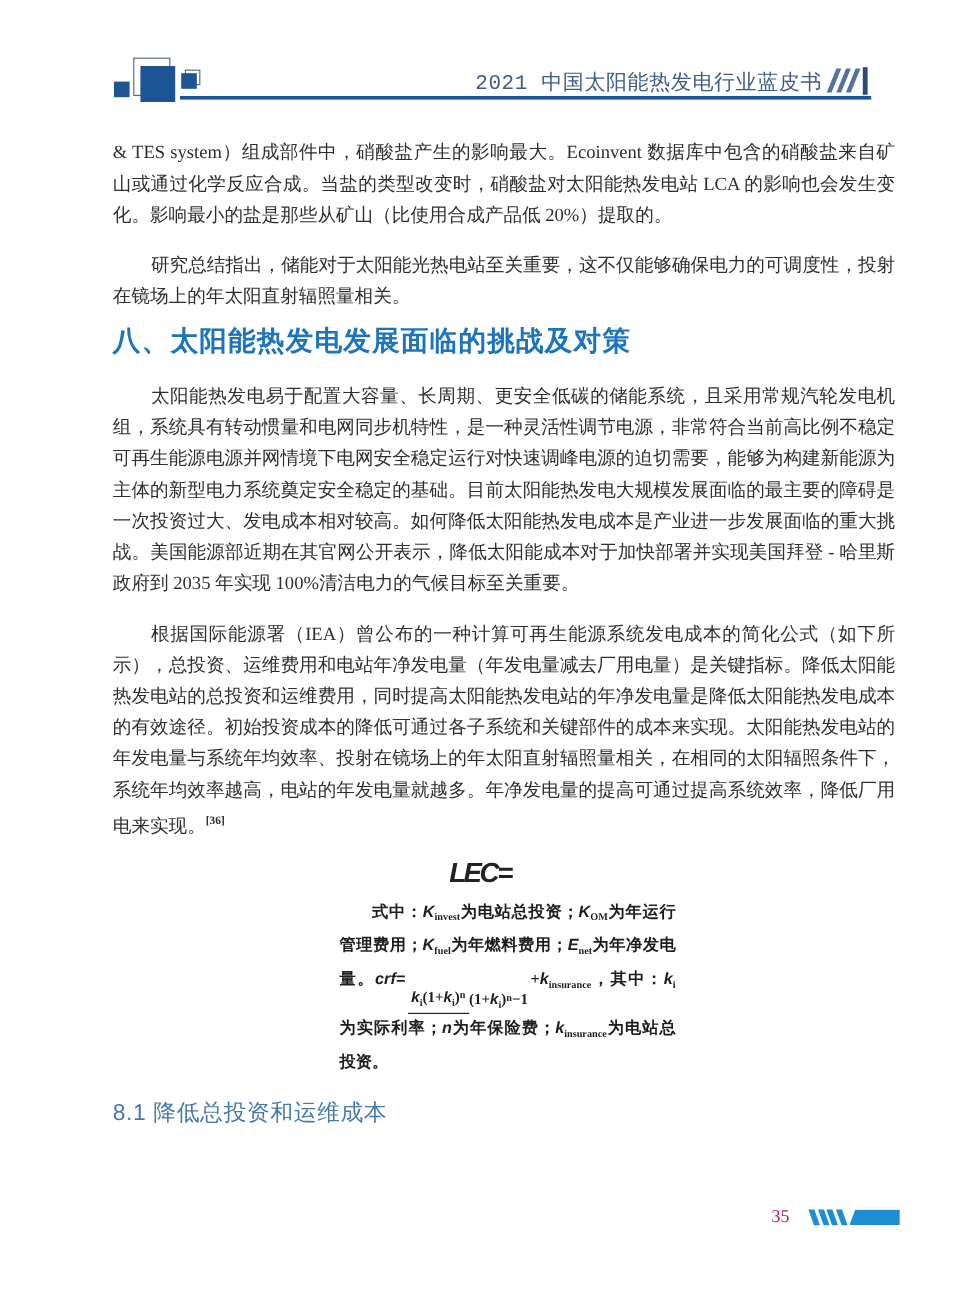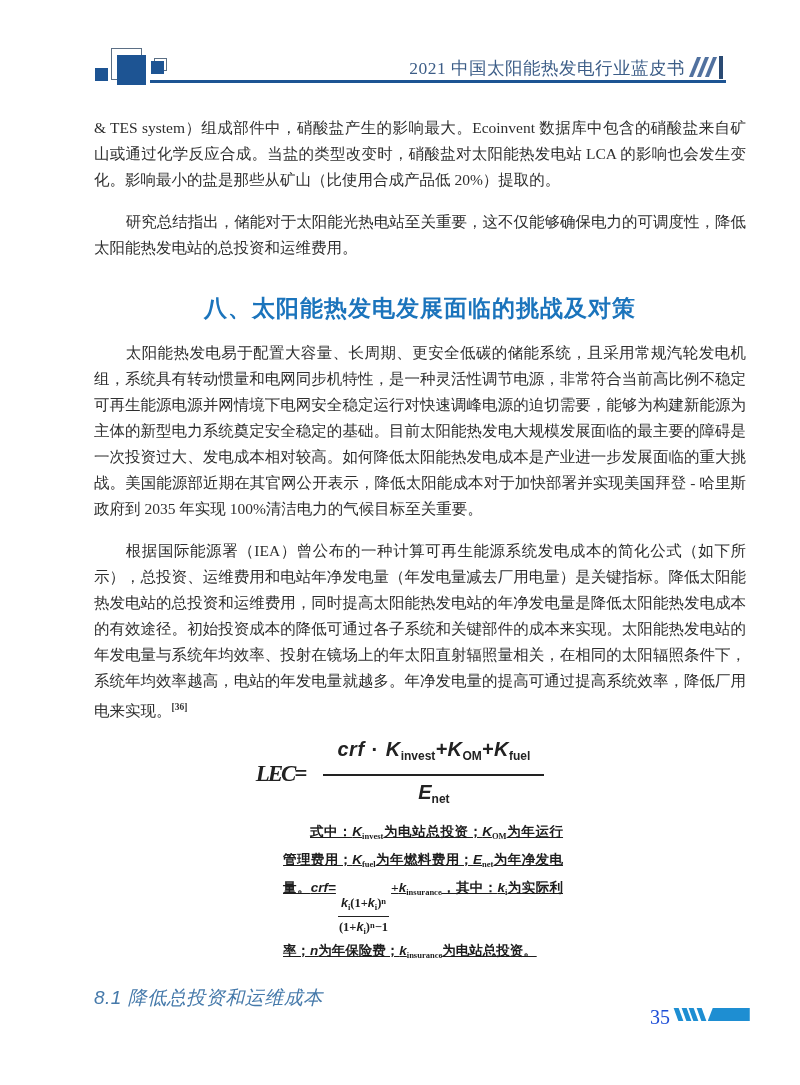--- a/index.html
+++ b/index.html
@@ -17,83 +17,83 @@
   
   .lg { position: absolute; }
   .lg-a        { left: 95px;  top: 68px; width: 13px; height: 13px; background: #1d5493; }
   .lg-outline  { left: 111px; top: 48px; width: 31px; height: 32px; border: 1.5px solid #5b6f85; background: #fff; }
   .lg-big      { left: 117px; top: 55px; width: 29px; height: 30px; background: #1d5493; }
   .lg-r-out    { left: 154px; top: 58px; width: 13px; height: 13px; border: 1px solid #5b6f85; background:#fff; }
   .lg-r        { left: 151px; top: 61px; width: 13px; height: 13px; background: #1d5493; }
 
   .header-title {
     position: absolute; top: 56px; right: 115px;
-    font-family: Liberation Serif, serif;
+    font-family: Liberation Mono, monospace;
     font-size: 17.5px; color: #3c5d87; letter-spacing: 0.5px;
   }
   .header-slashes { position: absolute; top: 56px; left: 693px; height: 22px; display: flex; align-items: center; }
   .header-slashes .sl  { width: 4px; height: 20px; background: #51719f; transform: skewX(-22deg); margin-right: 4px; }
   .header-slashes .vb  { width: 4px; height: 23px; background: #2a4a73; margin-left: 2px; }
   .header-rule { position: absolute; top: 80px; left: 150px; width: 576px; height: 2.5px; background: #1d5493; }
 
   
   .content {
     position: absolute; left: 94px; top: 99px; width: 652px;
     font-size: 15.5px; line-height: 26px; text-align: justify;
   }
   .content p { text-indent: 2.05em; margin-top: 16px; }
   .content p.noindent { text-indent: 0; }
   .ref { font-size: 9.5px; font-weight: bold; }
 
   h1.chapter {
-    font-family: Liberation Sans, sans-serif;
+    font-family: Liberation Mono, monospace;
     font-size: 23px; font-weight: bold; color: #1b74bc;
-    text-align: center; text-indent: 0;
-    margin: 34px 0 19px; letter-spacing: 1px;
+    text-align: left; text-indent: 0;
+    margin: 12px 0 19px; letter-spacing: 1px;
   }
   h2.section {
     font-family: "Liberation Sans", "DejaVu Sans", sans-serif;
     font-size: 19px; font-weight: normal; color: #4579aa;
-    margin: 18px 0 12px; text-indent: 0; letter-spacing: 0.5px; font-style: italic;
+    margin: 18px 0 12px; text-indent: 0; letter-spacing: 0.5px;
   }
 
   
   .formula {
     display: flex; justify-content: center; align-items: center; gap: 18px;
     margin: 12px 40px 4px 0;
     font-family: "Liberation Sans", "DejaVu Sans", sans-serif;
     font-weight: bold; color: #222; text-align: left;
   }
-  .lec { font-size: 23px; font-style: italic; letter-spacing: -2px; font-family: Liberation Serif, serif; }
+  .lec { font-size: 23px; font-style: italic; letter-spacing: -2px; }
   .frac { display: inline-flex; flex-direction: column; align-items: center; }
   .frac .num { font-size: 20px; font-style: italic; letter-spacing: 0.5px;
                border-bottom: 2px solid #222; padding: 0 14px 5px; }
   .frac .den { font-size: 20px; font-style: italic; padding-top: 3px; }
   .frac sub { font-size: 12px; font-style: normal; font-weight: bold; vertical-align: -4px; letter-spacing: 0; }
   .frac .dot { padding: 0 7px; font-style: normal; }
 
   
   .notes {
     margin: 8px 0 0 189px; width: 280px;
     font-size: 13.5px; line-height: 24px; font-weight: bold;
-    text-indent: 2em; text-align: justify; color: #1d1d1d; text-decoration: underline;
+    text-indent: 2em; text-align: justify; color: #1d1d1d;
   }
   .notes i { font-style: italic; font-family: "Liberation Sans", "DejaVu Sans", sans-serif; }
   .notes sub { font-size: 8.5px; font-weight: bold; vertical-align: -3px; }
   .ifrac {
-    display: inline-flex; flex-direction: column; align-items: center;
+    display: inline-flex; flex-direction: row; align-items: center;
     vertical-align: -15px; line-height: 15px; font-size: 12.5px; margin: 0 2px; text-indent: 0;
   }
   .ifrac .inum { border-bottom: 1.5px solid #222; padding: 0 3px 1px; }
   .ifrac .iden { padding-top: 1px; }
   .ifrac sup { font-size: 8.5px; vertical-align: 3px; }
 
   
   .footer { position: absolute; left: 0; top: 1004px; width: 800px; height: 24px; }
-  .pageno { position: absolute; right: 130px; top: 2px; font-size: 20px; color: #1d4ed8; }
+  .pageno { position: absolute; right: 142px; top: 2px; font-size: 15px; color: #be185d; }
   .fbar { position: absolute; left: 676px; top: 4px; height: 13px; display: flex; align-items: center; }
   .fbar .fs { width: 4.5px; height: 13px; background: #1e8ed2; transform: skewX(20deg); margin-right: 3.2px; }
   .fbar .fsolid { width: 42px; height: 13px; background: #1e8ed2;
                   clip-path: polygon(5px 0, 100% 0, 100% 100%, 0 100%); margin-left: 1px; }
 </style>
 </head>
 <body>
 
 <div class="page">
 
@@ -109,34 +109,30 @@
       <span class="sl"></span>
       <span class="sl"></span>
       <span class="sl"></span>
       <span class="vb"></span>
     </div>
     <div class="header-rule"></div>
   </div>
 
   <div class="content">
     <p class="noindent">&amp; TES system）组成部件中，硝酸盐产生的影响最大。Ecoinvent 数据库中包含的硝酸盐来自矿山或通过化学反应合成。当盐的类型改变时，硝酸盐对太阳能热发电站 LCA 的影响也会发生变化。影响最小的盐是那些从矿山（比使用合成产品低 20%）提取的。</p>
-    <p>研究总结指出，储能对于太阳能光热电站至关重要，这不仅能够确保电力的可调度性，降低太阳能热发电站的总投资和运维费用。</p>
+    <p>研究总结指出，储能对于太阳能光热电站至关重要，这不仅能够确保电力的可调度性，投射在镜场上的年太阳直射辐照量相关。</p>
 
     <h1 class="chapter">八、太阳能热发电发展面临的挑战及对策</h1>
 
     <p>太阳能热发电易于配置大容量、长周期、更安全低碳的储能系统，且采用常规汽轮发电机组，系统具有转动惯量和电网同步机特性，是一种灵活性调节电源，非常符合当前高比例不稳定可再生能源电源并网情境下电网安全稳定运行对快速调峰电源的迫切需要，能够为构建新能源为主体的新型电力系统奠定安全稳定的基础。目前太阳能热发电大规模发展面临的最主要的障碍是一次投资过大、发电成本相对较高。如何降低太阳能热发电成本是产业进一步发展面临的重大挑战。美国能源部近期在其官网公开表示，降低太阳能成本对于加快部署并实现美国拜登 - 哈里斯政府到 2035 年实现 100%清洁电力的气候目标至关重要。</p>
 
     <p><span>根据国际能源署（IEA）曾公布的一种计算可再生能源系统发电成本的简化公式（如下所示），总投资、运维费用和电站年净发电量（年发电量减去厂用电量）是关键指标。降低太阳能热发电站的总投资和运维费用，同时提高太阳能热发电站的年净发电量是降低太阳能热发电成本的有效途径。初始投资成本的降低可通过各子系统和关键部件的成本来实现。太阳能热发电站的年发电量与系统年均效率、投射在镜场上的年太阳直射辐照量相关，在相同的太阳辐照条件下，系统年均效率越高，电站的年发电量就越多。年净发电量的提高可通过提高系统效率，降低厂用电来实现。</span><sup class="ref">[36]</sup></p>
 
     <div class="formula">
       <span class="lec">LEC=</span>
-      <span class="frac">
-        <span class="num"><i>crf</i><span class="dot">·</span><i>K</i><sub>invest</sub><span>+</span><i>K</i><sub>OM</sub><span>+</span><i>K</i><sub>fuel</sub></span>
-        <span class="den"><i>E</i><sub>net</sub></span>
-      </span>
     </div>
 
     <div class="notes"><span>式中：</span><i>K</i><sub>invest</sub><span>为电站总投资；</span><i>K</i><sub>OM</sub><span>为年运行管理费用；</span><i>K</i><sub>fuel</sub><span>为年燃料费用；</span><i>E</i><sub>net</sub><span>为年净发电量。</span><i>crf=</i><span class="ifrac">
           <span class="inum"><i>k</i><sub>i</sub><span>(1+</span><i>k</i><sub>i</sub><span>)</span><sup>n</sup></span>
           <span class="iden"><span>(1+</span><i>k</i><sub>i</sub><span>)</span><sup>n</sup><span>−1</span></span>
         </span><span>+</span><i>k</i><sub>insurance</sub><span>，其中：</span><i>k</i><sub>i</sub><span>为实际利率；</span><i>n</i><span>为年保险费；</span><i>k</i><sub>insurance</sub><span>为电站总投资。</span></div>
 
     <h2 class="section">8.1 降低总投资和运维成本</h2>
 
   </div>

